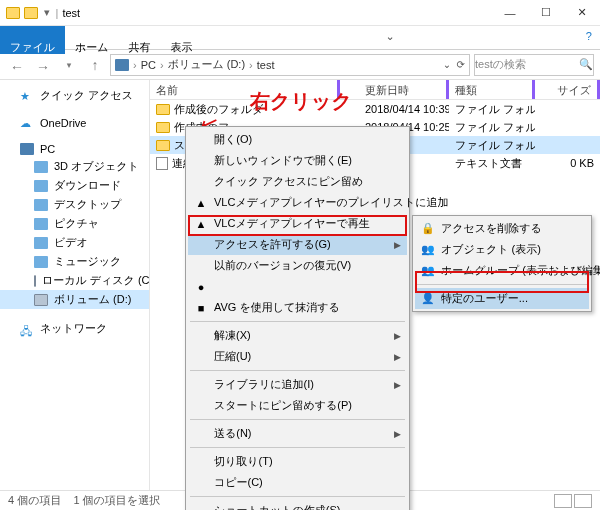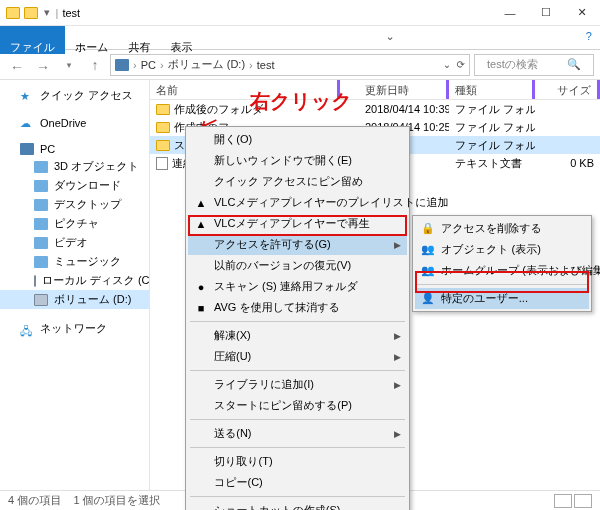--- a/index.html
+++ b/index.html
@@ -15,21 +15,21 @@
   .ribbon-tabs .tab { padding: 14px 10px; }
   .ribbon-tabs .file-tab { background: #1979ca; color: #fff; }
   .ribbon-tabs .chev { margin-left: auto; padding: 4px 8px; color: #555; }
   .addrbar { height: 30px; display: flex; align-items: center; gap: 4px; padding: 2px 6px; border-bottom: 1px solid #e0e0e0; }
   .nav-btn { width: 22px; height: 22px; border: none; background: transparent; color: #7a7a7a; font-size: 14px; }
   .breadcrumb { flex: 1; height: 22px; border: 1px solid #c8c8c8; display: flex; align-items: center; padding: 0 4px; gap: 2px; }
   .breadcrumb .pc-ico { width: 14px; height: 12px; background: #4a7fb0; border-radius: 1px; }
   .breadcrumb span { color: #333; }
   .breadcrumb .gt { color: #888; padding: 0 2px; }
   .breadcrumb .refresh { margin-left: auto; color: #555; }
-  .search { width: 120px; height: 22px; border: 1px solid #c8c8c8; display: flex; align-items: center; padding: 0 12px; color: #888; }
+  .search { width: 120px; height: 22px; border: 1px solid #c8c8c8; display: flex; align-items: center; padding: 0 0; color: #888; }
   .search .mag { margin-left: auto; }
   .body { display: flex; height: 410px; }
   .nav { width: 150px; border-right: 1px solid #e5e5e5; padding: 6px 0; overflow: hidden; }
   .nav .grp { margin-bottom: 10px; }
   .nav .itm { display: flex; align-items: center; gap: 6px; padding: 2px 6px 2px 20px; white-space: nowrap; }
   .nav .itm.sub { padding-left: 34px; }
   .nav .itm.sel { background: #cde8ff; }
   .nav .ico { width: 14px; height: 12px; display: inline-block; }
   .ico-star { color: #2a8dd4; }
   .ico-cloud { color: #2a8dd4; }
@@ -236,21 +236,20 @@
     </div>
     <div class="mi hl">
       <span>アクセスを許可する(G)</span>
       <span class="arw">▶</span>
     </div>
     <div class="mi">
       <span>以前のバージョンの復元(V)</span>
     </div>
     <div class="mi">
       <span class="mico">●</span>
-      <span>スキャン (S) 連絡用フォルダ</span>
     </div>
     <div class="mi">
       <span class="mico">■</span>
       <span>AVG を使用して抹消する</span>
     </div>
     <div class="sep"></div>
     <div class="mi">
       <span>解凍(X)</span>
       <span class="arw">▶</span>
     </div>

